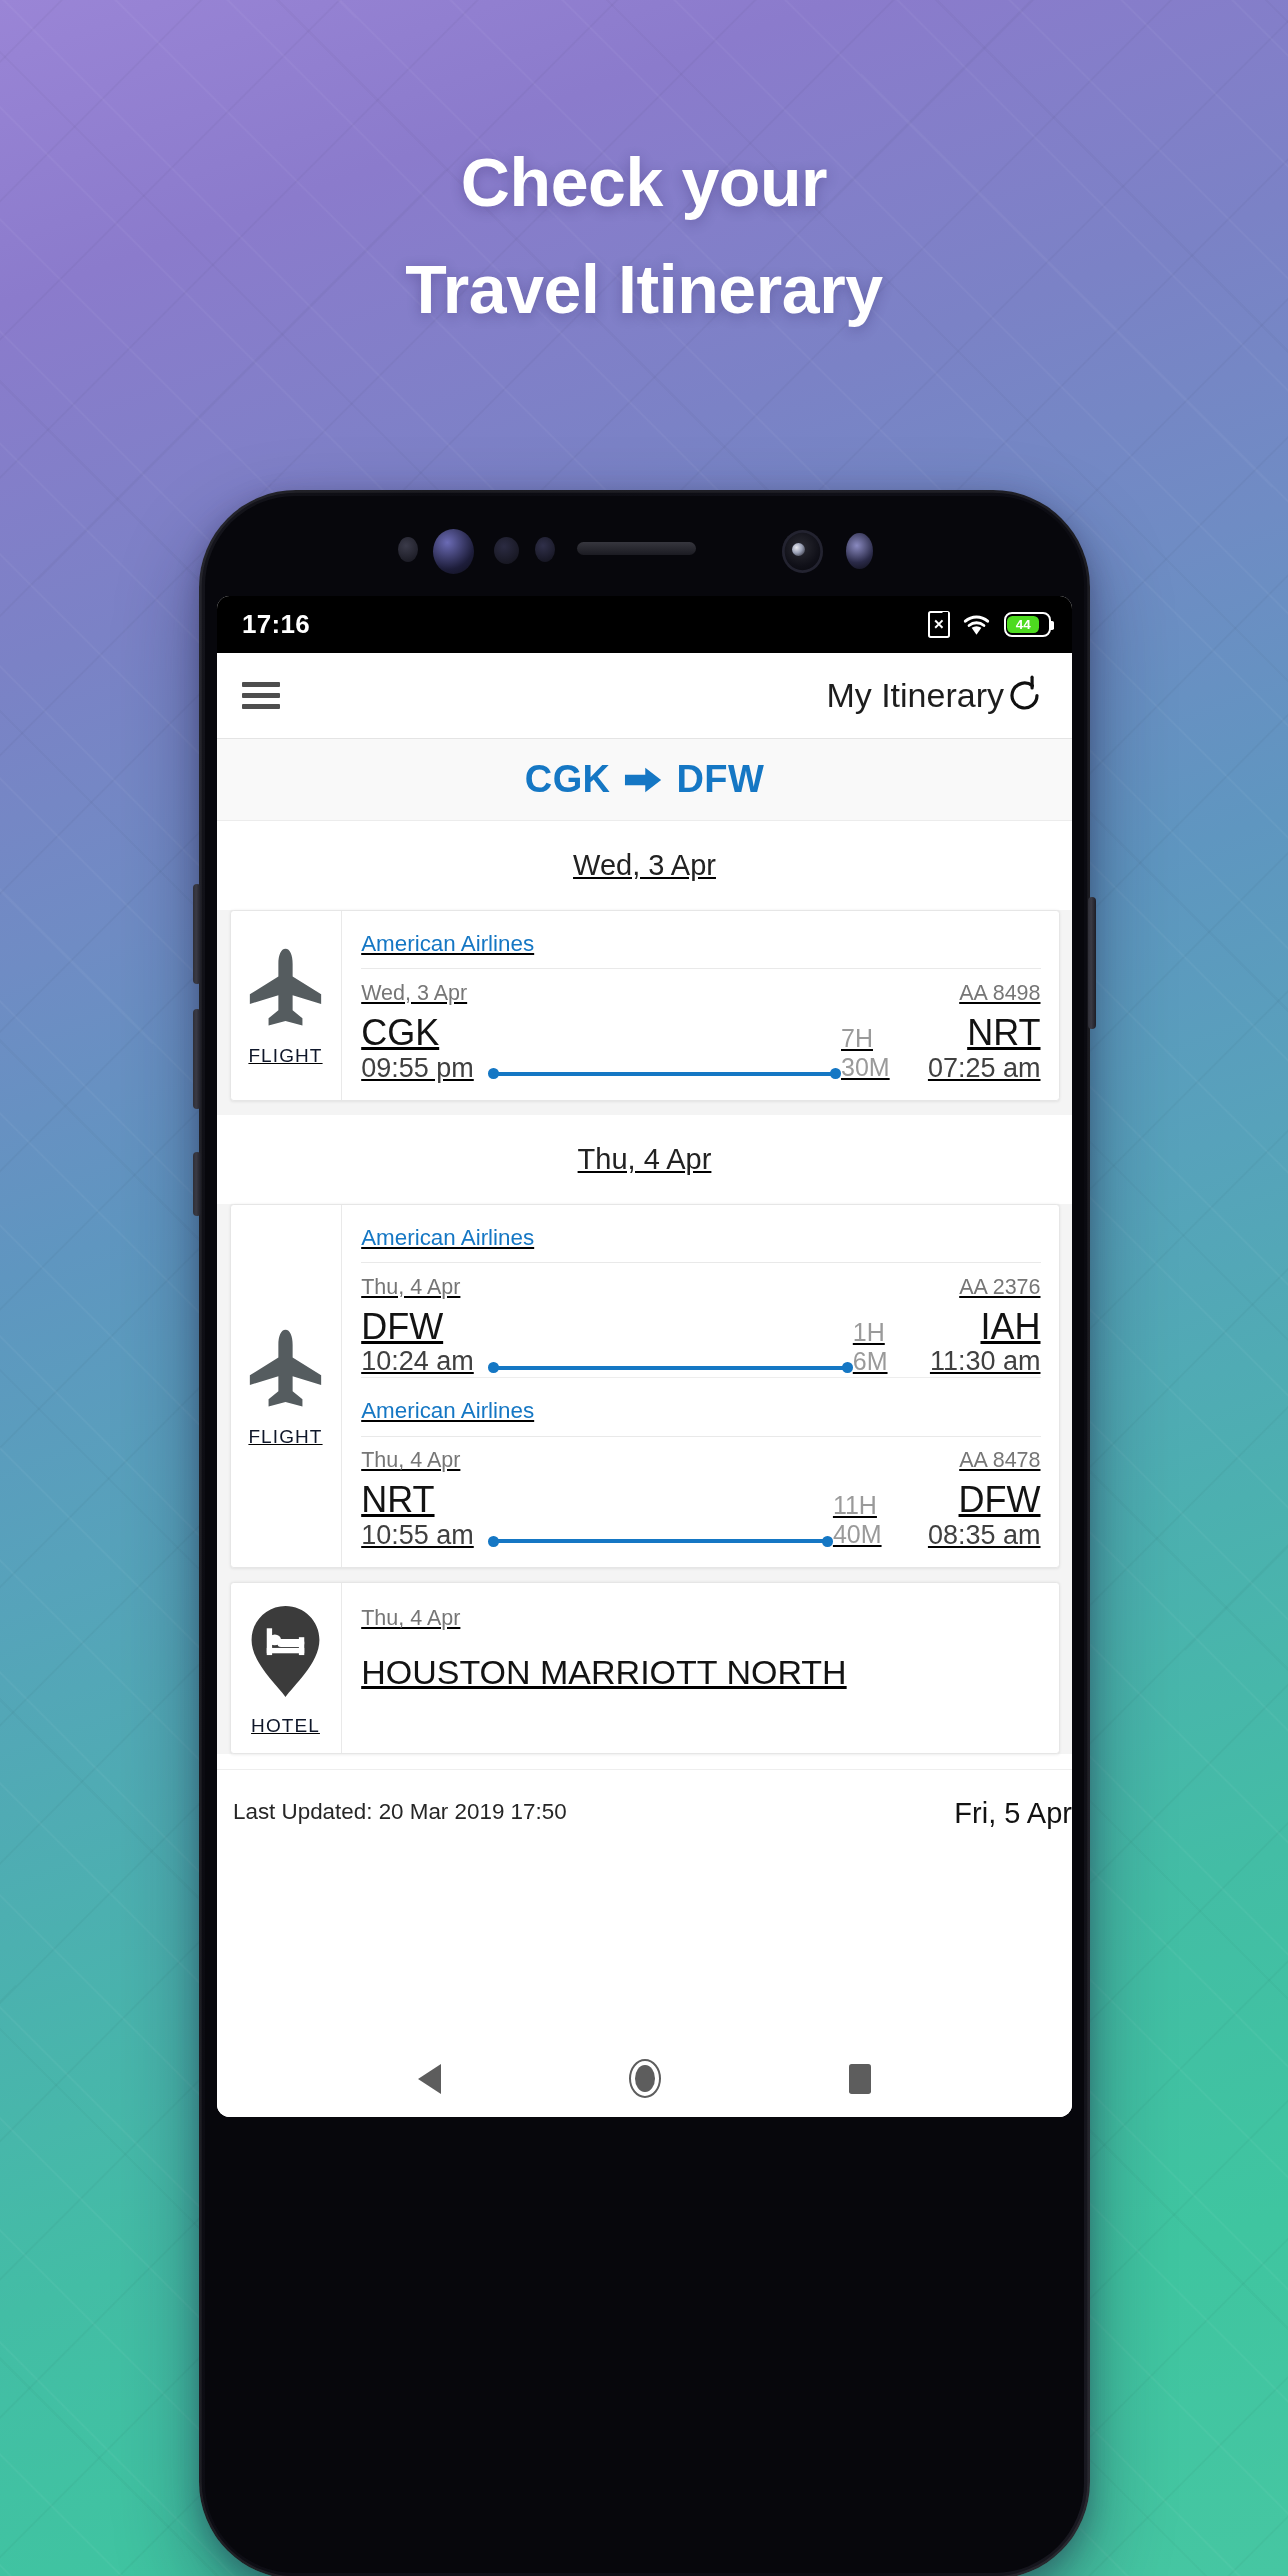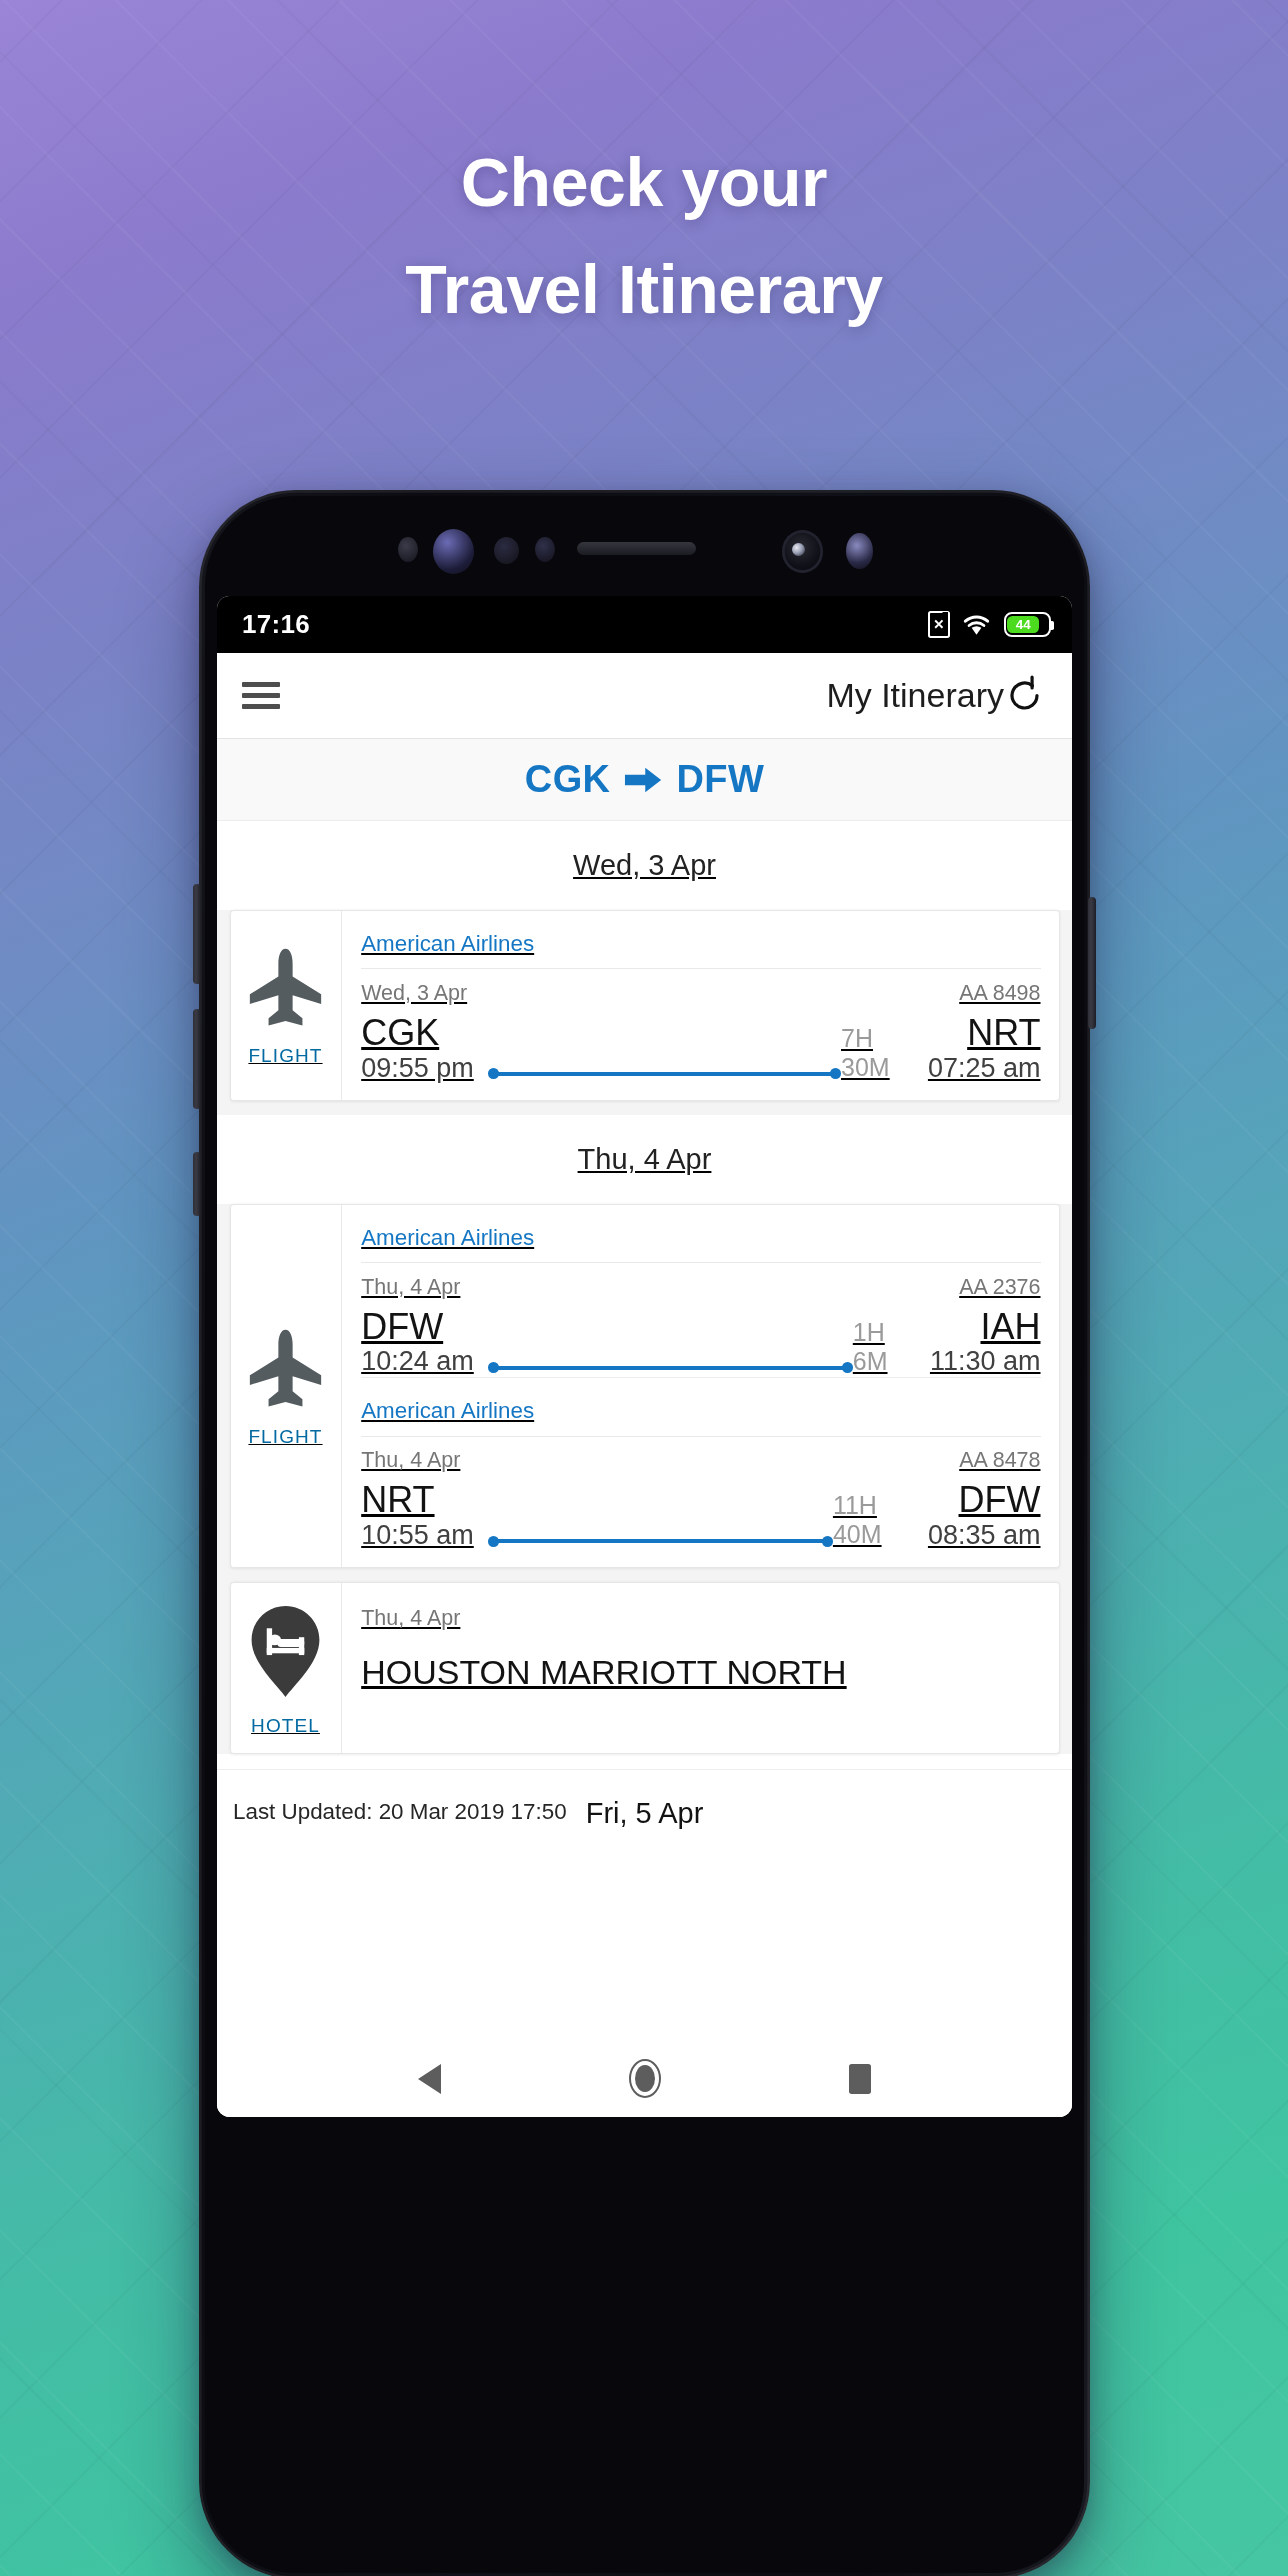--- a/index.html
+++ b/index.html
@@ -218,21 +218,21 @@
     overflow: hidden;
   }
   .card-icon-col {
     width: 111px; flex: none;
     border-right: 0.9px solid #e9e9e9;
     display: flex; flex-direction: column;
     align-items: center; justify-content: center;
     padding: 19.7px 0 16px;
   }
   .card-icon-label {
-    margin-top: 12.5px; font-size: 19px; color: #0369a1; letter-spacing: 1.1px;
+    margin-top: 12.5px; font-size: 19px; color: #0f172a; letter-spacing: 1.1px;
   }
   .card-body { flex: 1; padding: 0 18px 16px 19.7px; }
 
   .seg { padding-top: 12.5px; }
   .seg + .seg { border-top: 0.9px solid #ededed; }
   .airline {
     font-size: 22.4px; color: #1577c4; padding: 7.2px 0 11.6px;
     border-bottom: 0.9px solid #e9e9e9;
   }
   .seg-meta {
@@ -272,21 +272,21 @@
   .footer-zone {
     position: relative; background: #ffffff;
     height: 97px; border-top: 0.9px solid #eeeeee;
   }
   .last-updated {
     position: absolute; left: 16px; top: 29px;
     font-size: 22.4px; color: #262626; white-space: nowrap;
   }
   .overlap-day {
     position: absolute; left: 0; top: 27px; width: 100%;
-    text-align: center;
+    text-align: right;
     font-size: 29px; color: #121212; white-space: nowrap;
   }
 
   
   .navbar {
     position: absolute; left: 0; bottom: 0; width: 100%;
     height: 77px; background: #ffffff;
     display: flex; align-items: center; justify-content: space-around;
     padding: 0 107px;
   }

